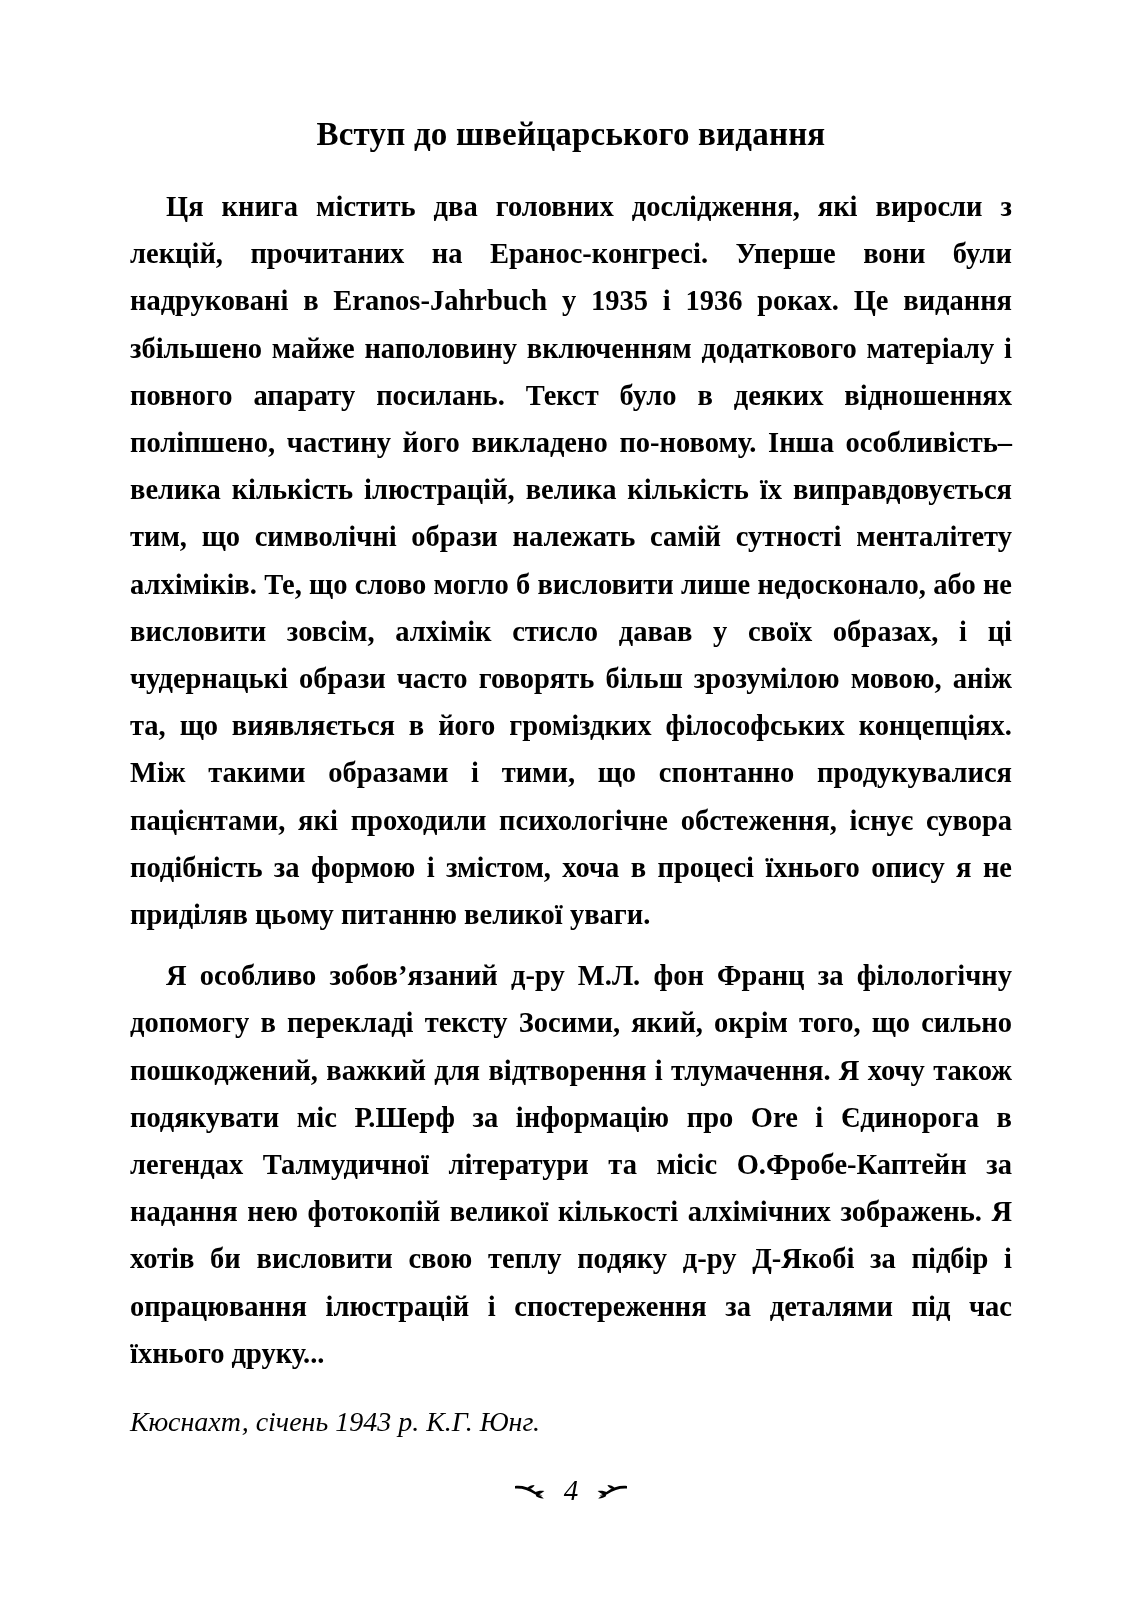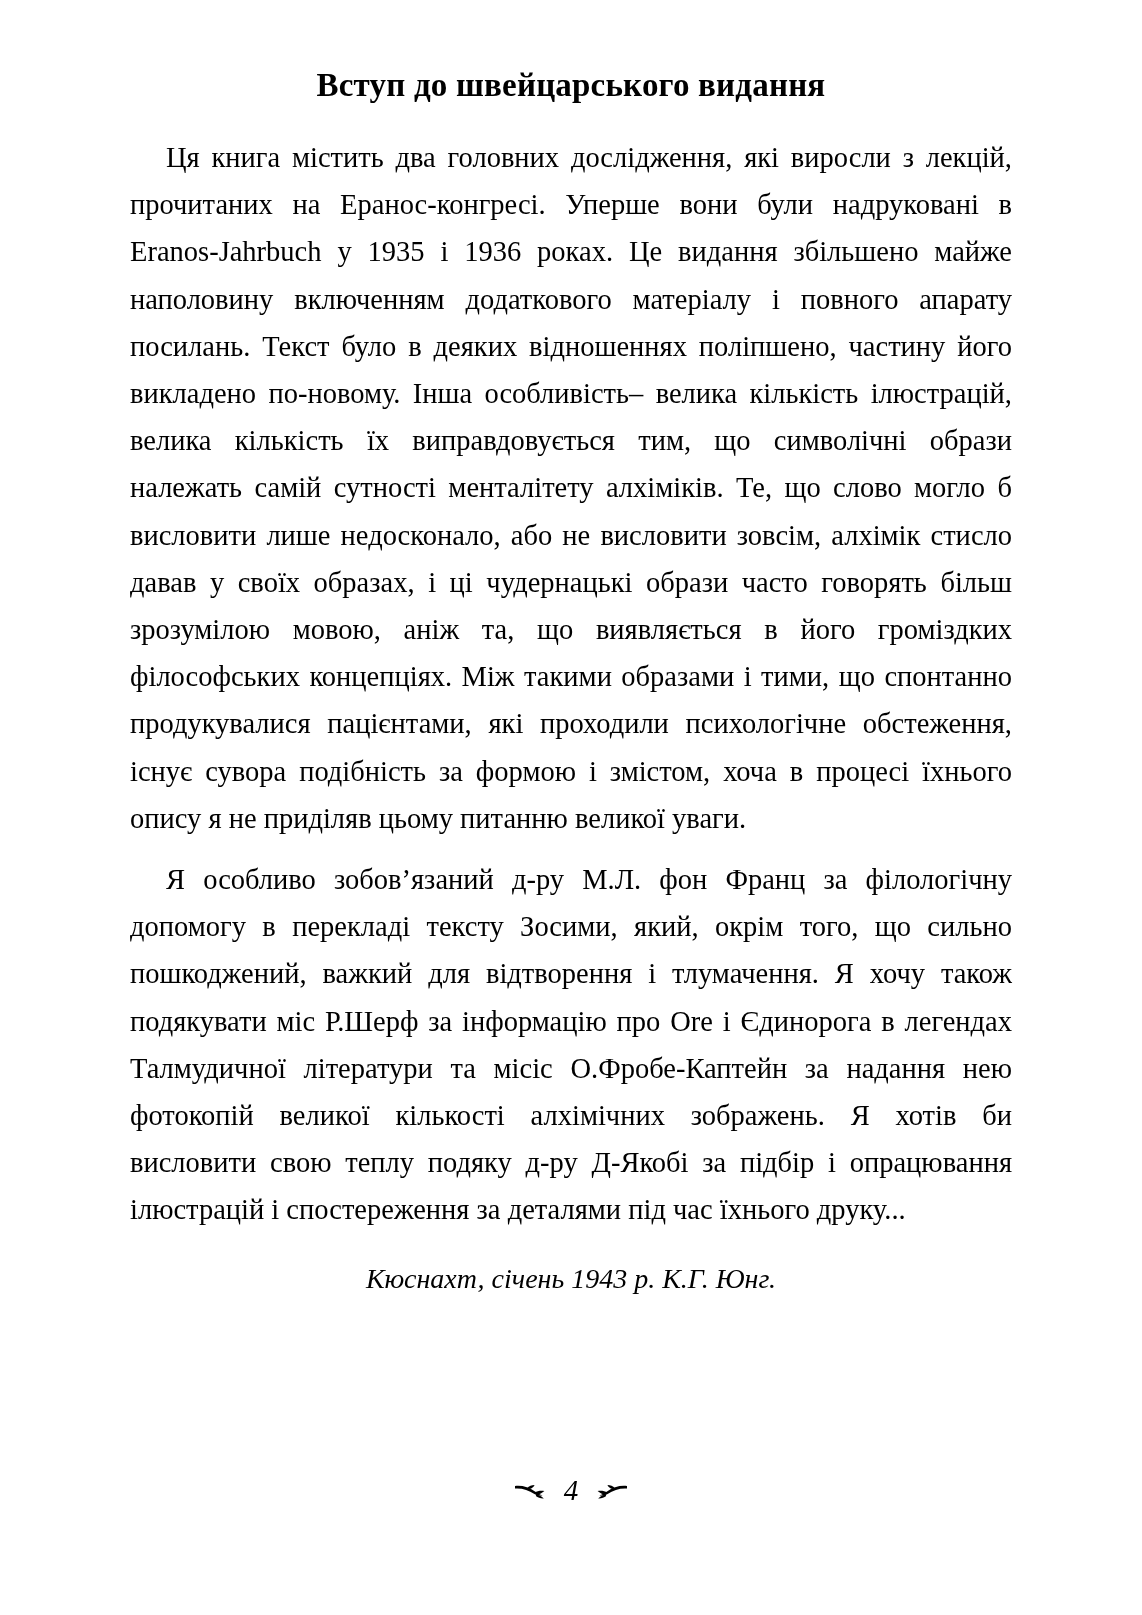--- a/index.html
+++ b/index.html
@@ -25,55 +25,56 @@
   .content {
     position: absolute;
     left: 130px;
     top: 0;
     width: 882px;   
   }
 
   
   .doc-title {
     margin: 0;
-    padding-top: 67px;
+    padding-top: 116px;
     text-align: center;
     font-size: 33px;
     font-weight: bold;
     letter-spacing: 0.2px;
     line-height: 1.15;
     white-space: nowrap;
   }
 
   
   .body-para {
     margin: 0;
     font-size: 28.5px;
     line-height: 47.2px;
     text-align: justify;
     text-justify: inter-word;
     text-indent: 36px;
     hyphens: none;
+    font-weight: bold;
   }
 
   .body-para.first {
     margin-top: 29px;
   }
 
   .body-para.second {
     margin-top: 14px;
   }
 
   
   .signature {
     margin: 0;
     margin-top: 26px;
     font-size: 28px;
     font-style: italic;
-    text-align: center;
+    text-align: left;
     line-height: 1.35;
     white-space: nowrap;
   }
 
   
   .folio {
     position: absolute;
     left: 0;
     right: 0;
     top: 1471px;

